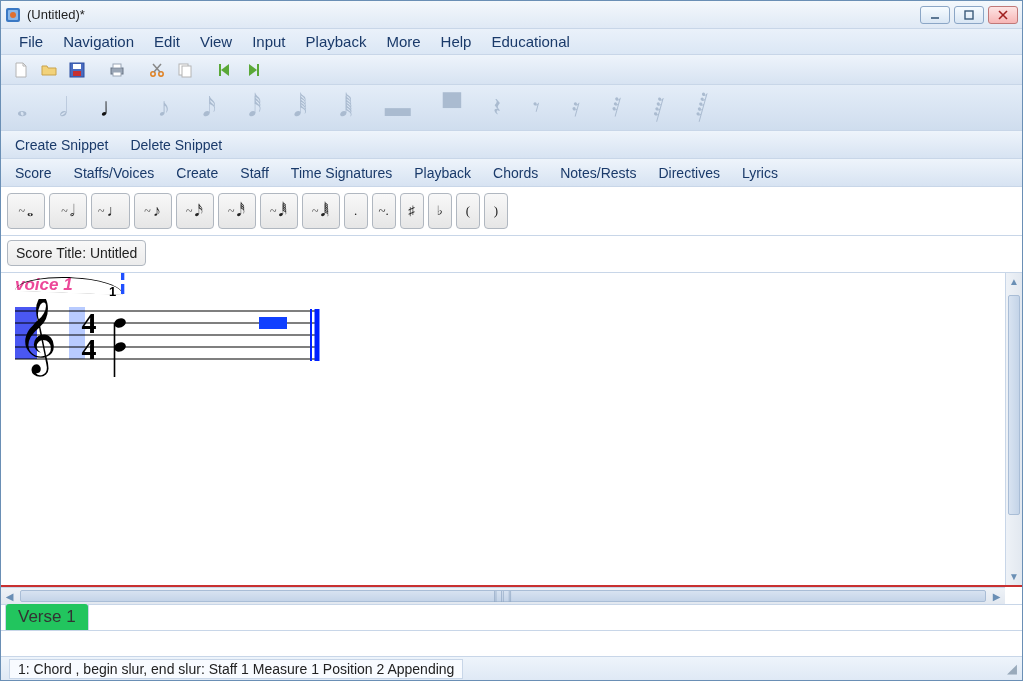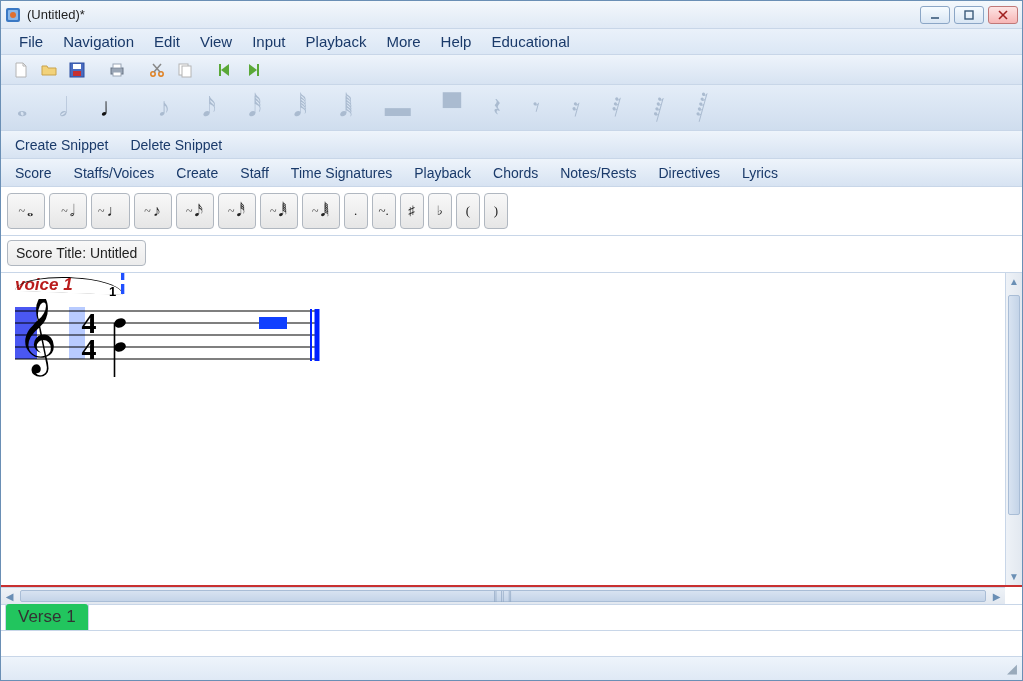--- a/index.html
+++ b/index.html
@@ -154,21 +154,21 @@
     border-top:1px solid #c8d6e8;
     display:flex; align-items:center; padding: 0 8px;
     font-size:14px; color:#222;
   }
   .status-panel {
     border:1px solid #c8d6e8; padding: 1px 8px; background:#f8fbff;
   }
   .status-grip { margin-left:auto; color:#9ab; font-size:13px; letter-spacing:-3px;}
   
   .voice-label {
-    position:absolute; left:14px; top:2px; font-size:17px; font-weight:bold; font-style:italic; color:#b91c1c;
+    position:absolute; left:14px; top:2px; font-size:17px; font-weight:bold; font-style:italic; color:#ec4899;
   }
   .voice-slur {
     position:absolute; left:14px; top:4px; width:108px; height:16px;
     border-top:1.6px solid #000; border-radius: 50% 50% 0 0 / 100% 100% 0 0;
     transform: rotate(2deg);
     pointer-events:none;
   }
   .voice-slur-end {
     position:absolute; left:118px; top:0px;
     color:#2050ff; font-size:26px; font-weight:bold; line-height:14px;
@@ -410,14 +410,15 @@
     <div class="arrow right">▶</div>
   </div>
 </div>
 
 <div class="verse-tabs">
   <div class="verse-tab">Verse 1</div>
 </div>
 <div class="verse-content"></div>
 
 <div class="statusbar">
+  <span class="status-panel">1: Chord , begin slur, end slur:  Staff 1 Measure 1 Position 2 Appending</span>
   <span class="status-grip">◢</span>
 </div>
 
 </body></html>

